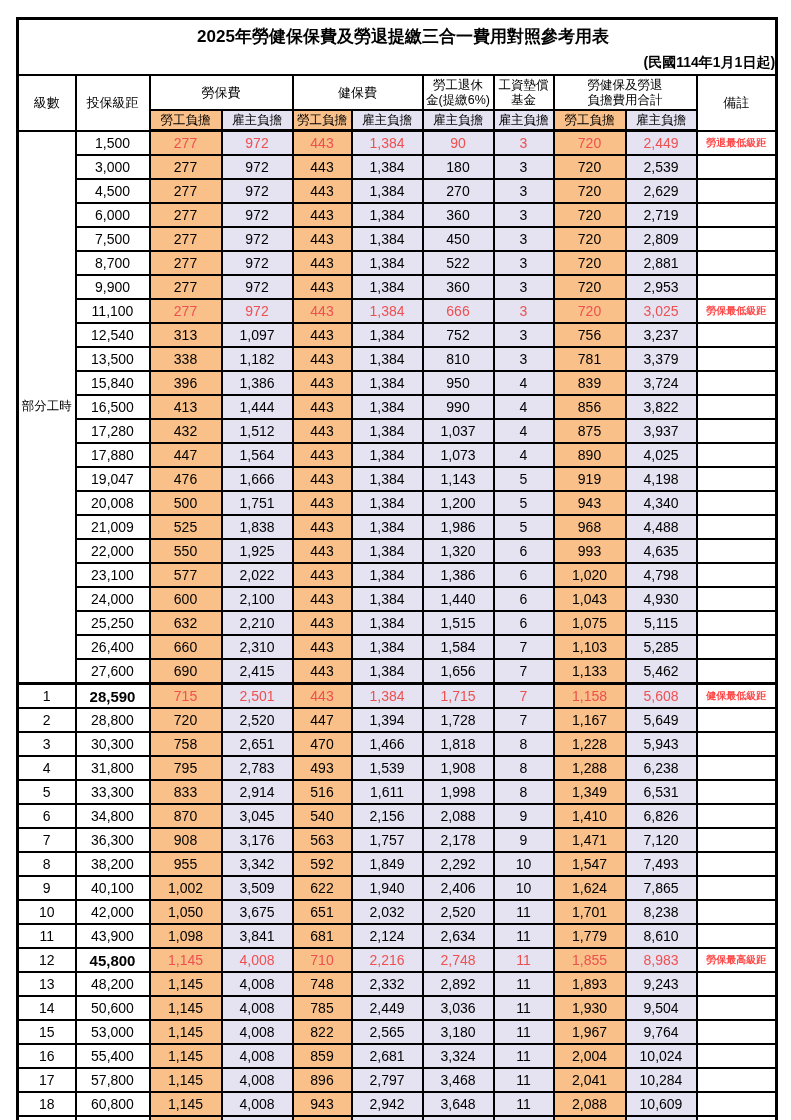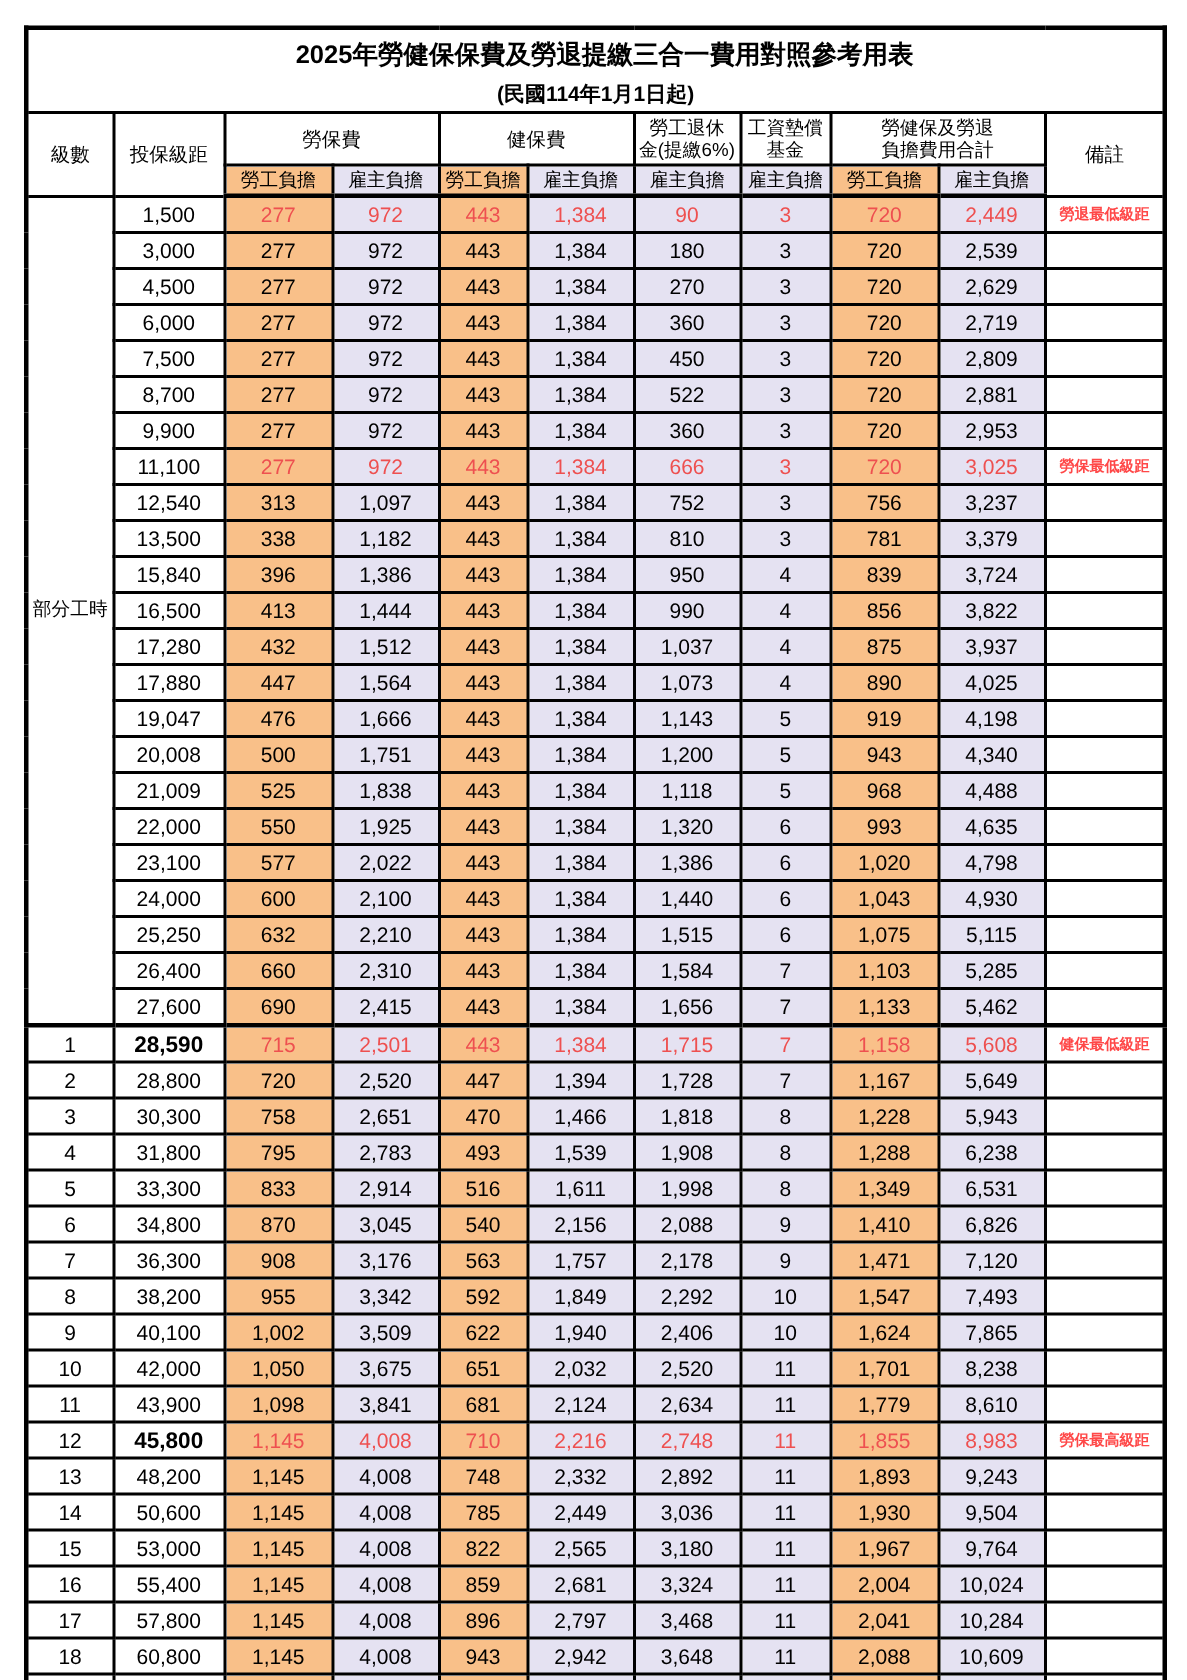--- a/index.html
+++ b/index.html
@@ -26,21 +26,21 @@
     border:2px solid var(--border);
     padding:0;
     overflow:hidden;
     white-space:nowrap;
     text-align:center;
     vertical-align:middle;
     font-weight:normal;
   }
   .title-cell{height:54px;border-bottom:2px solid var(--border);}
   .title-line{font-size:17px;font-weight:bold;line-height:30px;margin-left:12px;}
-  .subtitle-line{font-size:14px;font-weight:bold;line-height:21px;}
+  .subtitle-line{font-size:14px;font-weight:bold;line-height:21px;text-align:right;}
   .h-group{height:33px;font-size:13px;line-height:15px;}
   .h-sub{height:18px;font-size:12.5px;}
   .h-two span{display:block;font-size:12.5px;line-height:15px;}
   thead tr.h-sub-row th{border-bottom:3px solid var(--border);}
   tbody td{height:22px;font-size:14px;}
   td.emp{background:var(--emp-bg);}
   td.er{background:var(--er-bg);}
   th.emp{background:var(--emp-bg);text-align:center;}
   th.er{background:var(--er-bg);}
   tr.red-row td.val{color:var(--hl);}
@@ -299,21 +299,21 @@
           <td class="val emp">943</td>
           <td class="val er">4,340</td>
           <td class="remark-cell"></td>
         </tr>
         <tr>
           <td class="bracket-cell">21,009</td>
           <td class="val emp">525</td>
           <td class="val er">1,838</td>
           <td class="val emp">443</td>
           <td class="val er">1,384</td>
-          <td class="val er">1,118</td>
+          <td class="val er">1,986</td>
           <td class="val er">5</td>
           <td class="val emp">968</td>
           <td class="val er">4,488</td>
           <td class="remark-cell"></td>
         </tr>
         <tr>
           <td class="bracket-cell">22,000</td>
           <td class="val emp">550</td>
           <td class="val er">1,925</td>
           <td class="val emp">443</td>

